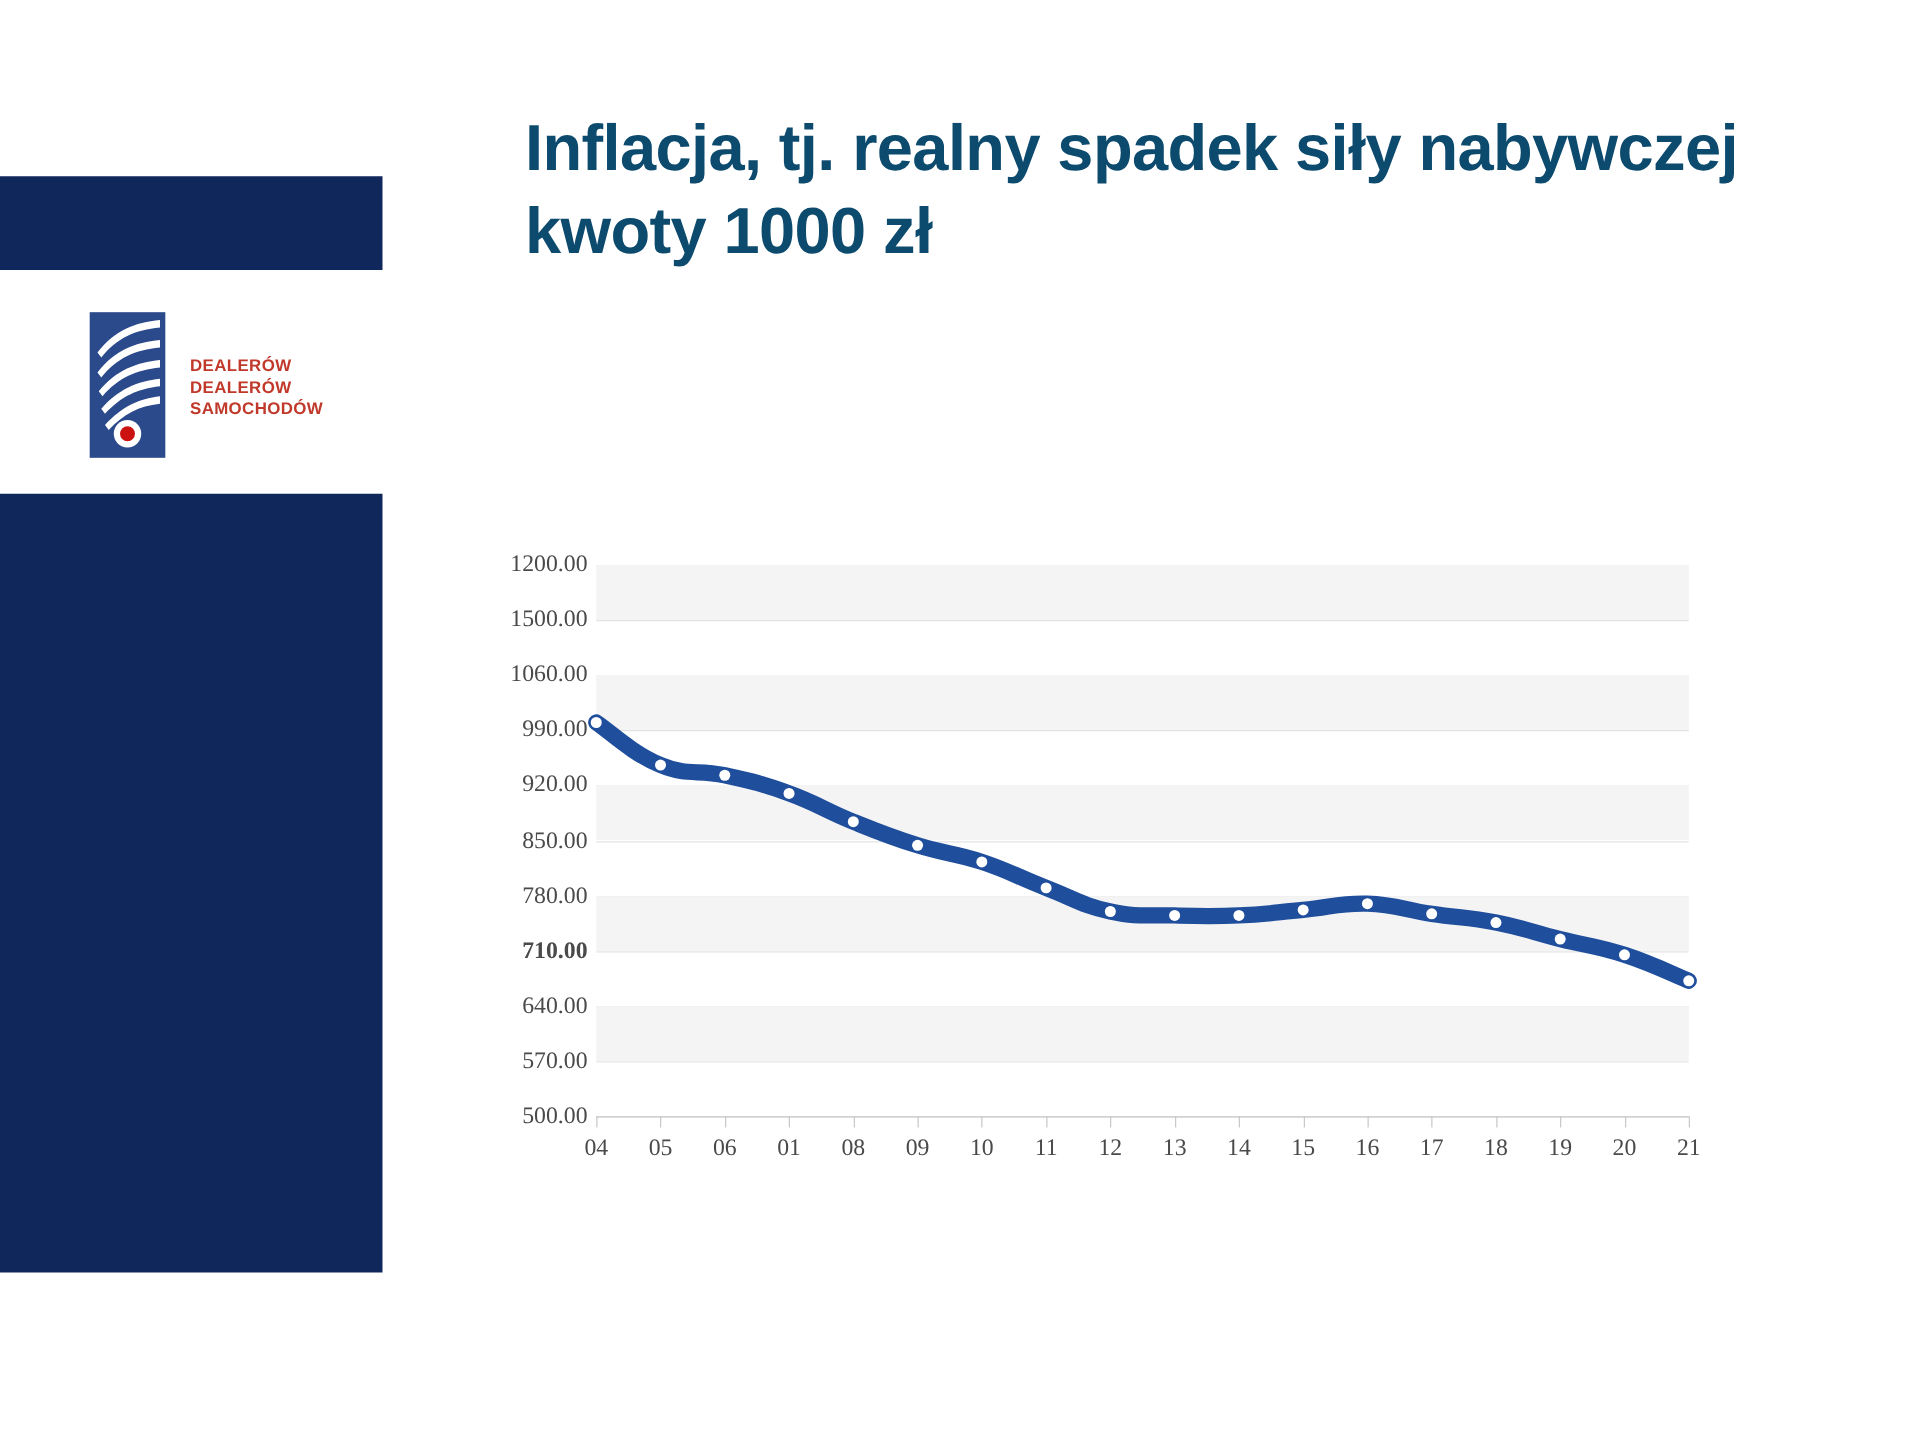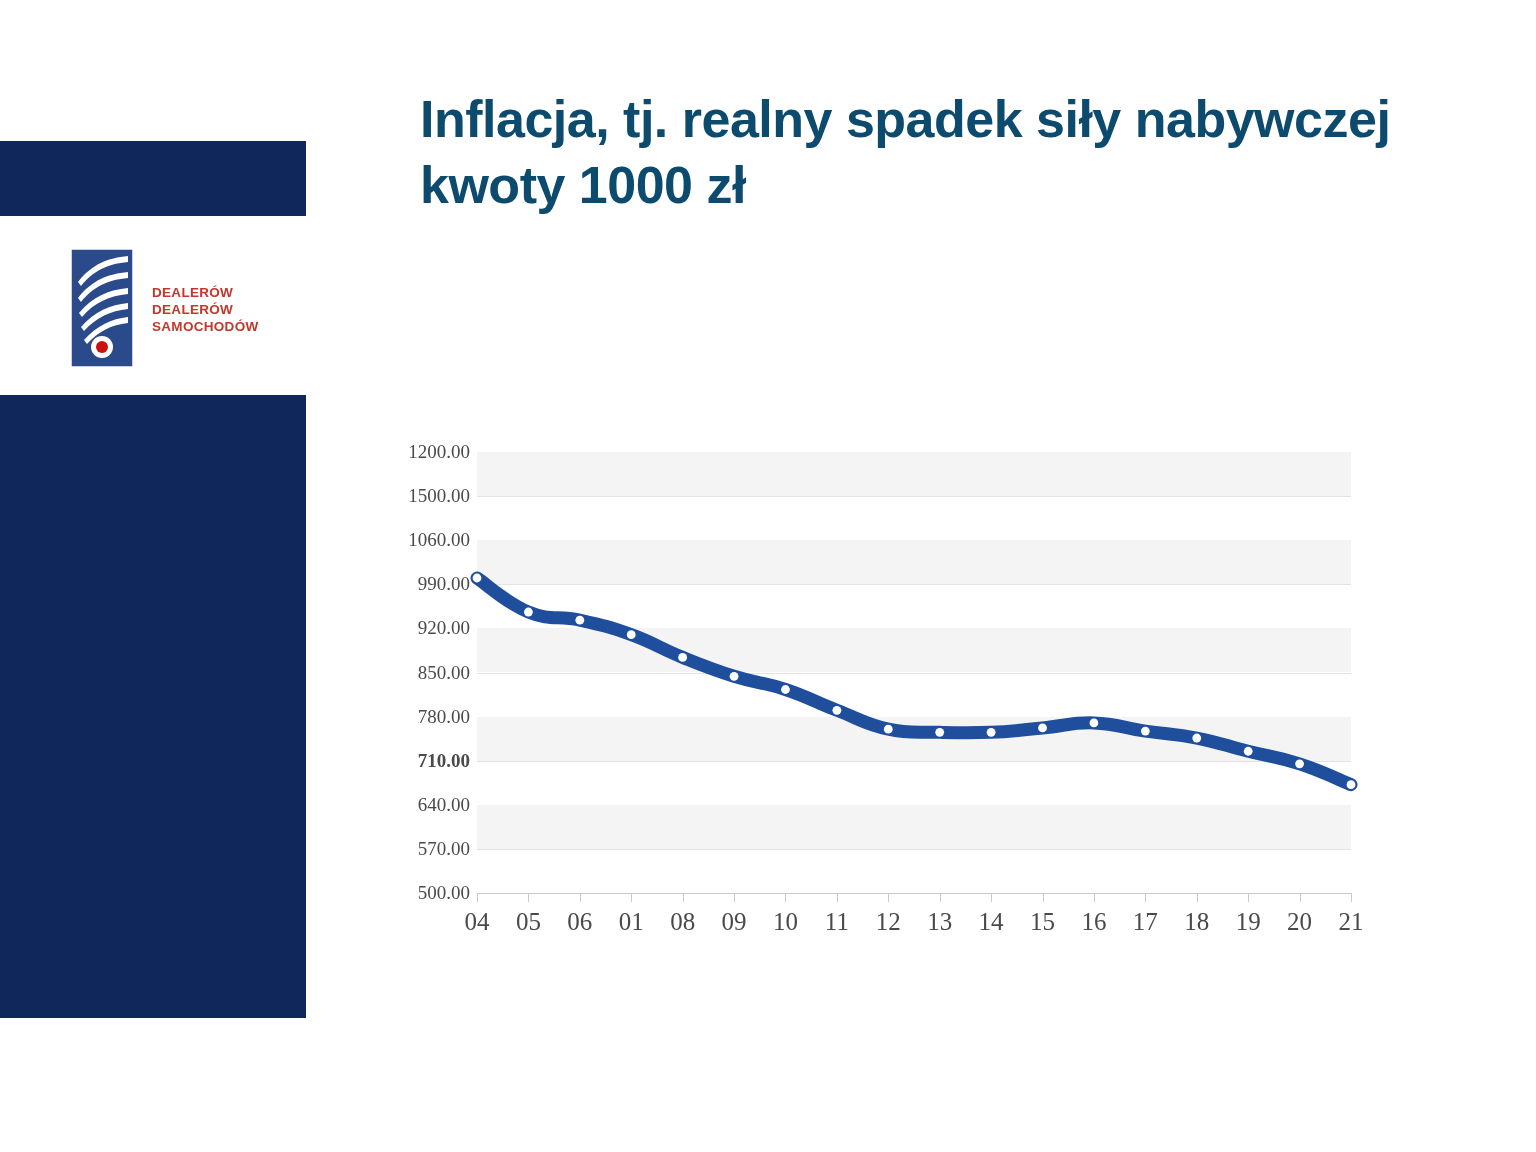--- a/index.html
+++ b/index.html
@@ -149,21 +149,21 @@
     width: 1px;
     height: 9px;
     background: #c9c9c9;
   }
   .xtick-label {
     position: absolute;
     top: 472px;
     width: 40px;
     margin-left: -20px;
     text-align: center;
-    font-size: 25px;
+    font-size: 19px;
     color: #4a4a4a;
     font-family: "Liberation Serif", serif;
   }
   #series-svg {
     position: absolute;
     left: 0;
     top: 0;
     width: 100%;
     height: 100%;
     overflow: visible;

